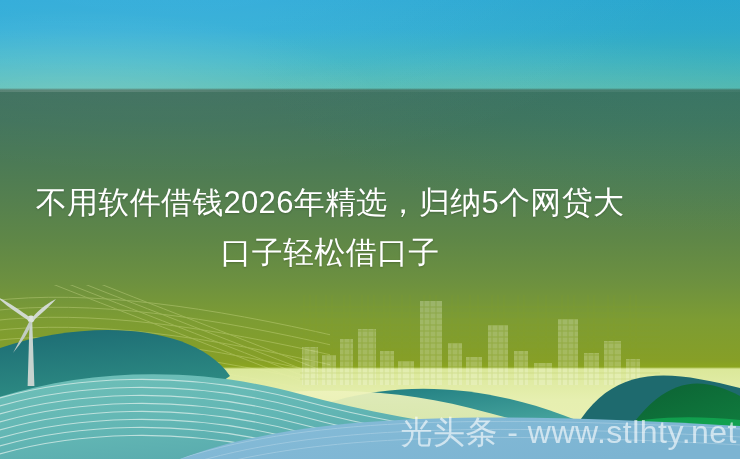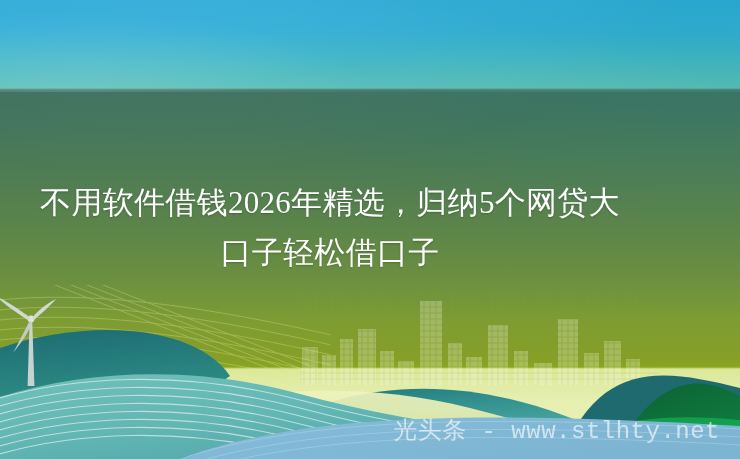--- a/index.html
+++ b/index.html
@@ -72,35 +72,33 @@
     left:0; top:178px;
     width:660px;
     text-align:center;
     color:#ffffff;
     font-size:31px;
     line-height:50px;
     font-weight:400;
     letter-spacing:.3px;
     text-shadow:0 1px 2px rgba(0,0,0,.22);
     white-space:pre-line;
-    font-family:Liberation Serif, serif;
   }
 
   
   #watermark {
     position:absolute;
-    right:20px; bottom:8px;
+    right:3px; bottom:8px;
     color:rgba(255,255,255,.62);
-    font-size:24px;
+    font-size:32px;
     line-height:38px;
     font-weight:400;
     letter-spacing:.5px;
     white-space:nowrap;
     pointer-events:none;
-    font-family:Liberation Mono, monospace;
   }
 </style>
 </head>
 <body>
 
 <div id="banner">
 
   <div class="layer" id="bg-base"></div>
   <div class="layer" id="sky-sweep"></div>
   <div class="layer" id="field-sweep"></div>

